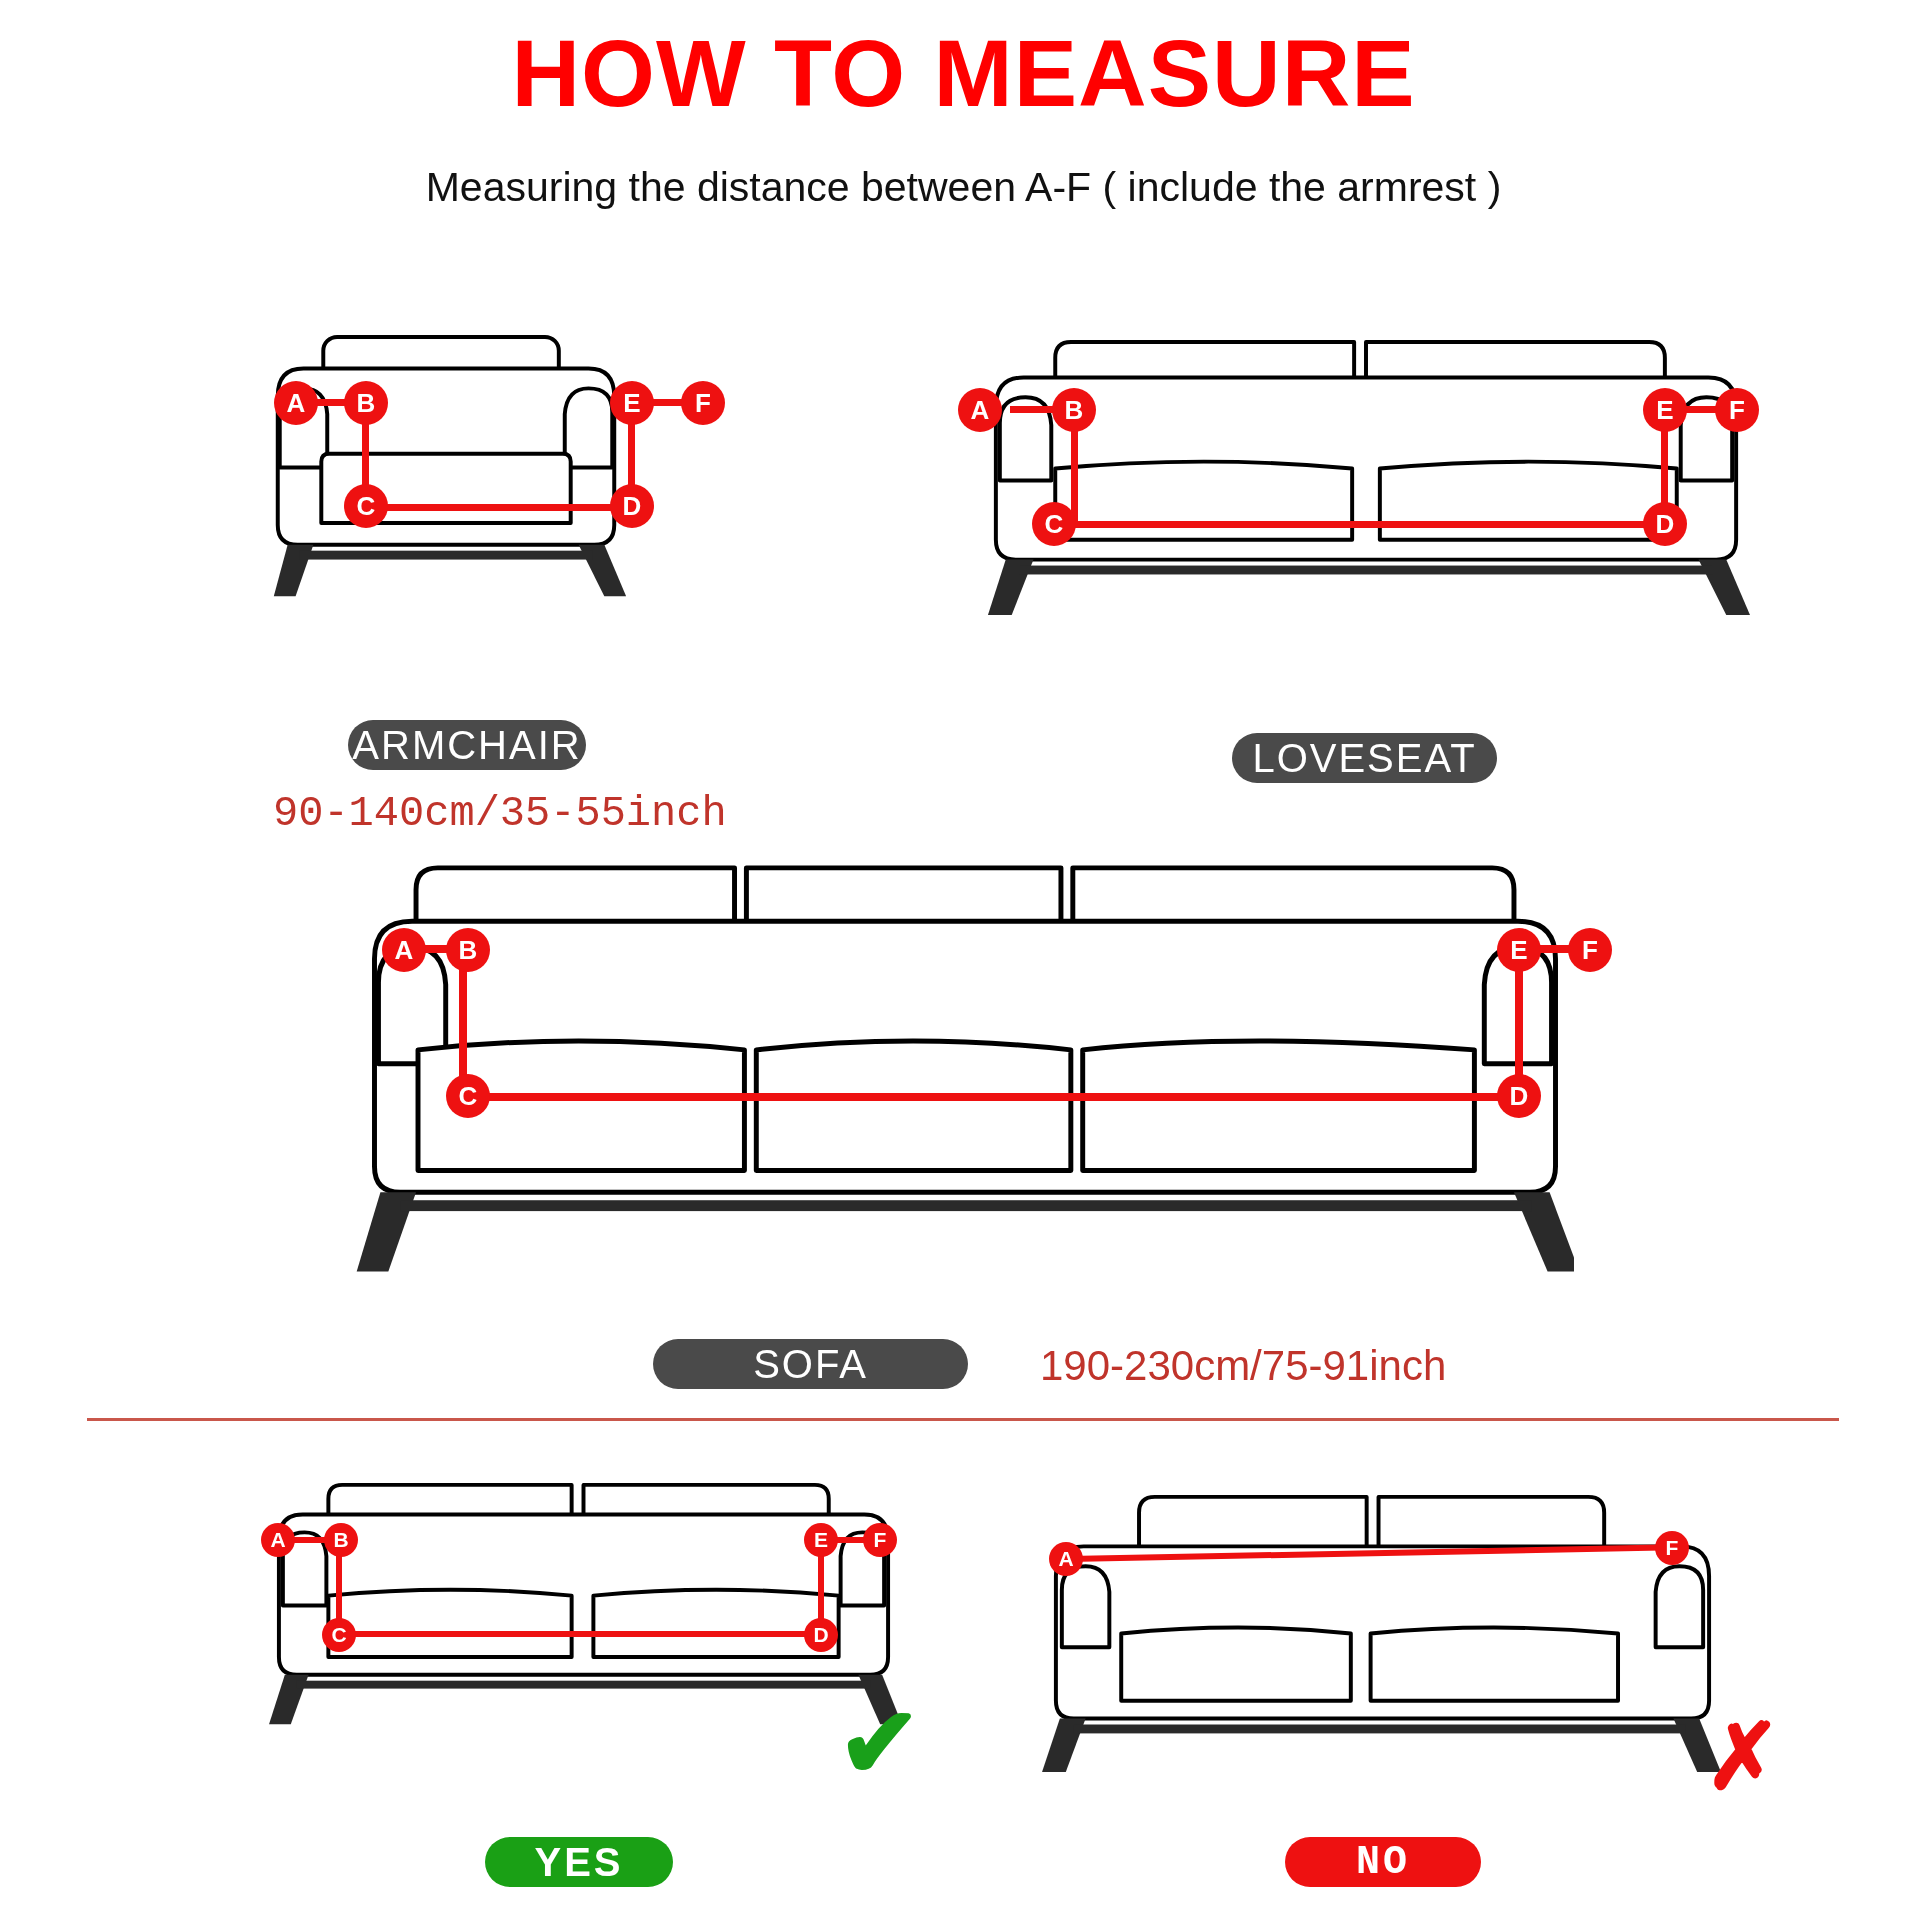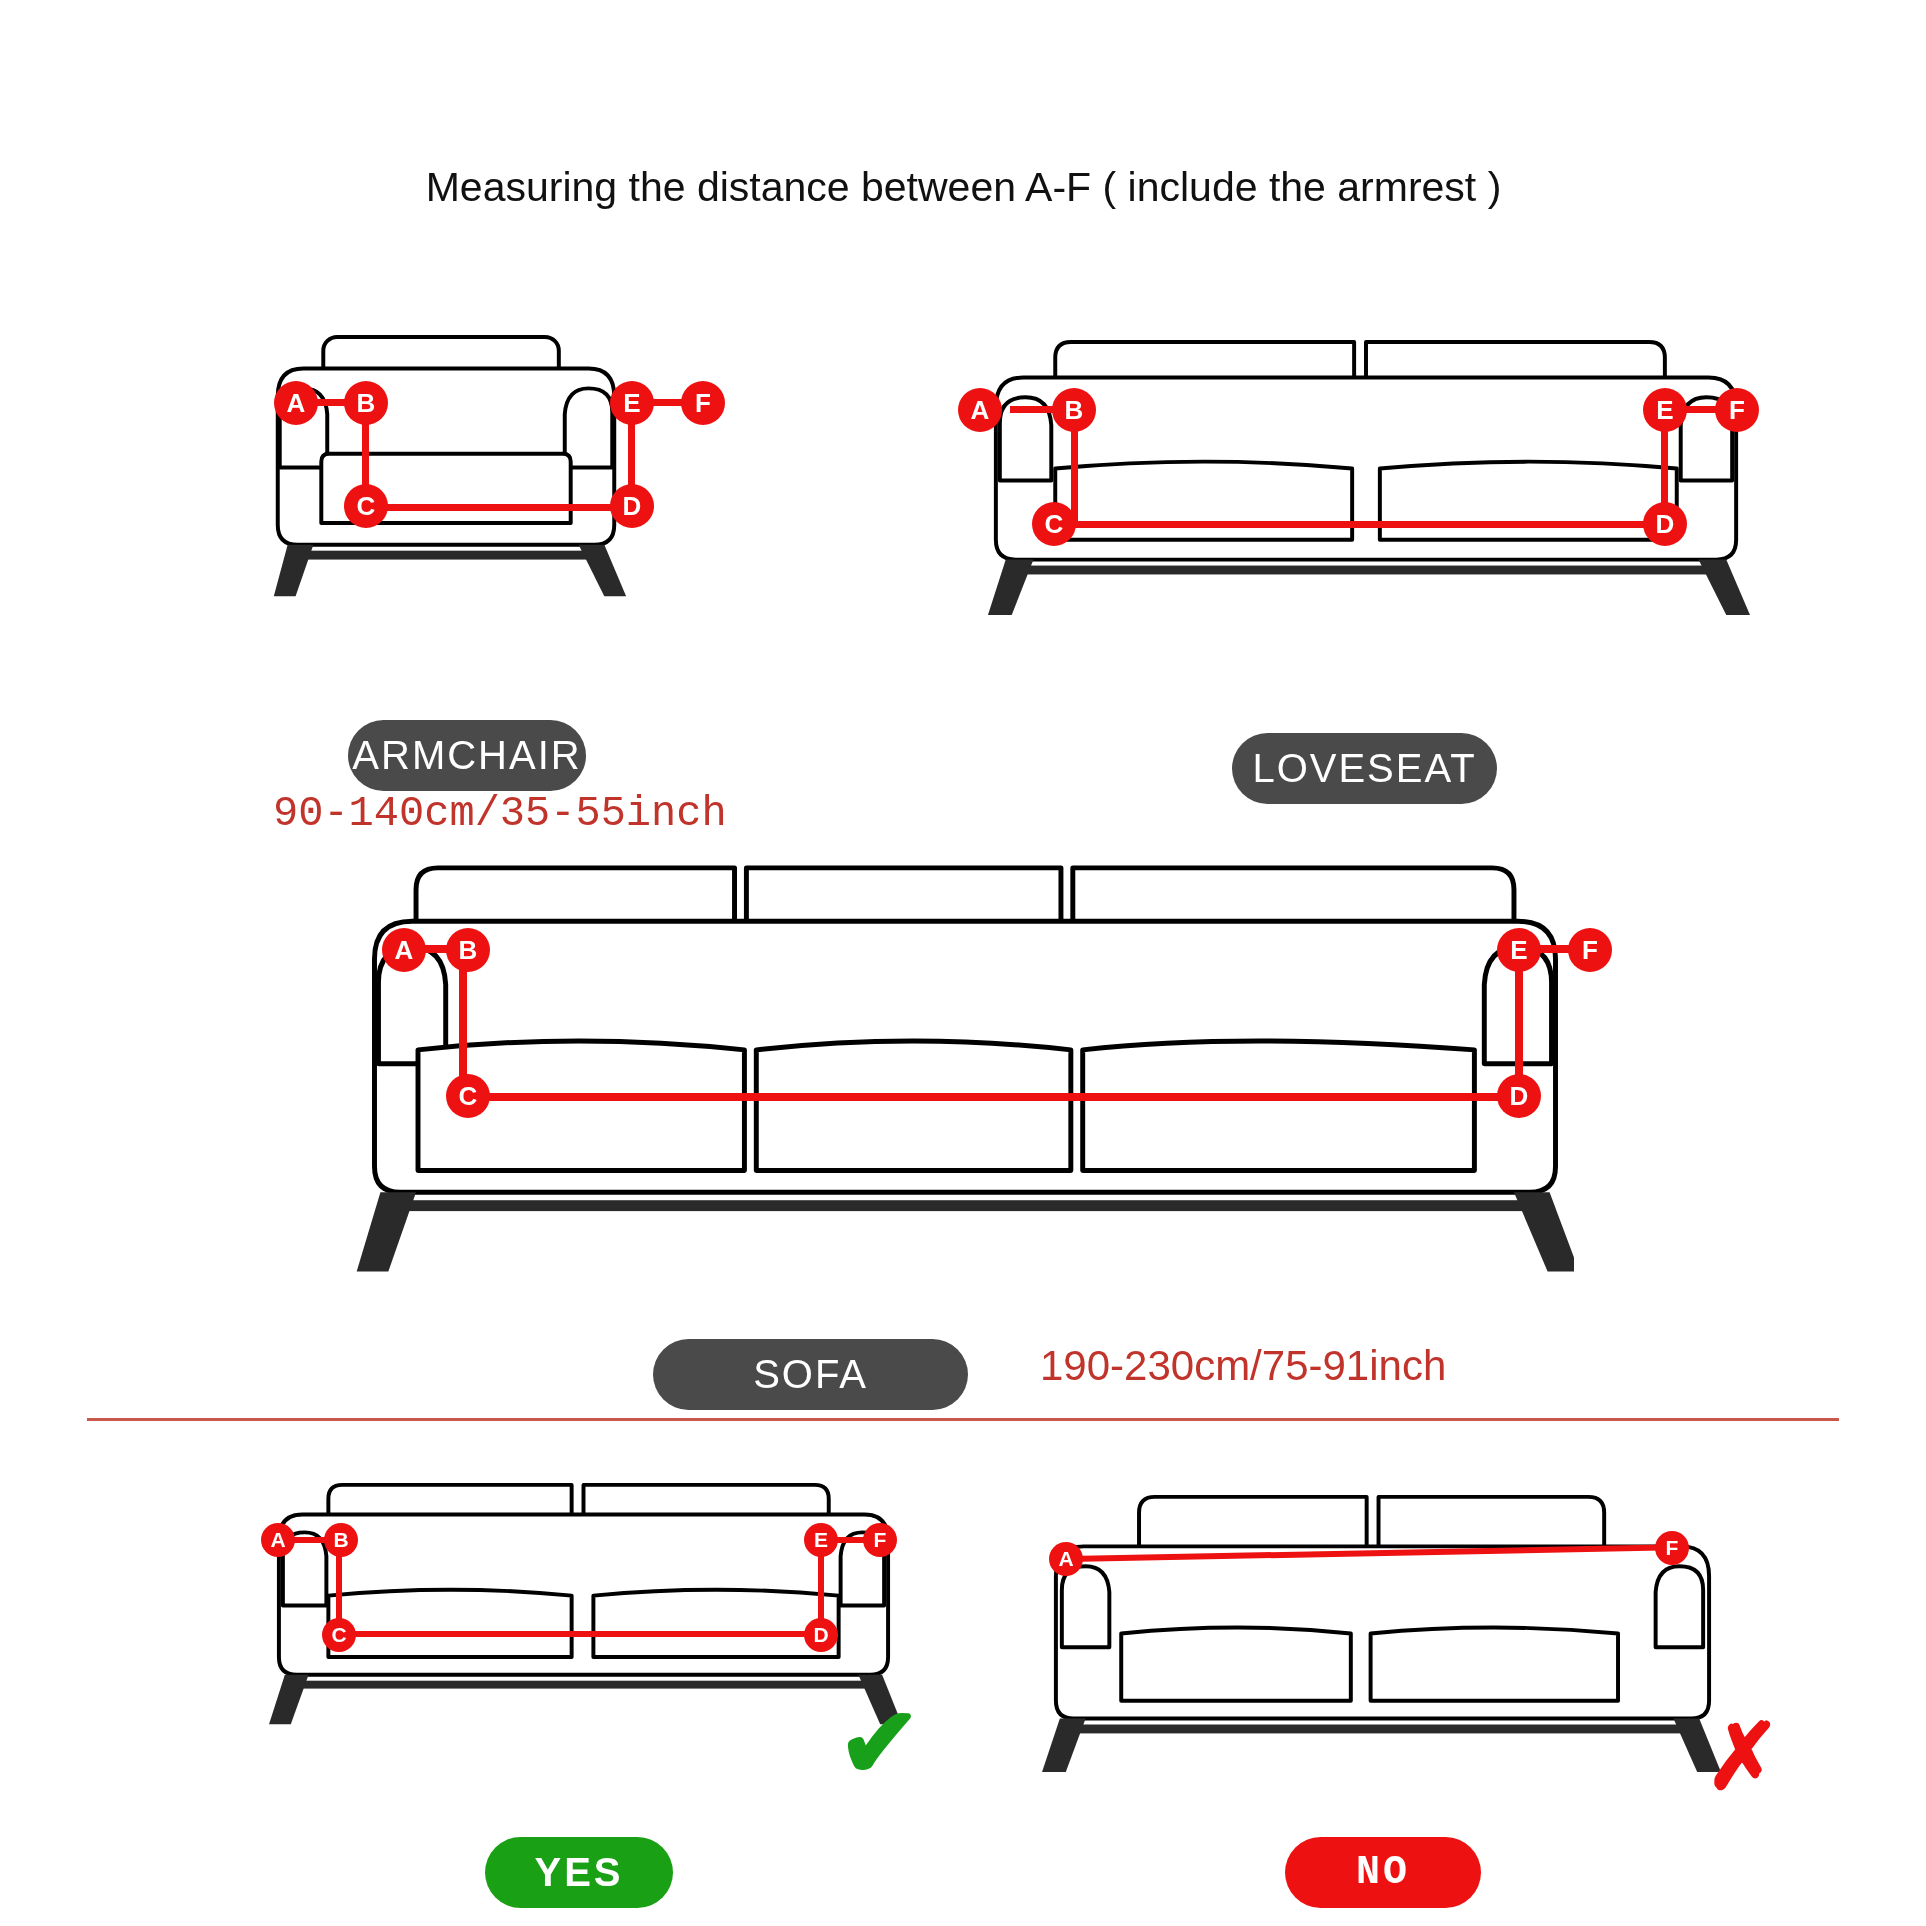--- a/index.html
+++ b/index.html
@@ -52,21 +52,21 @@
     position: absolute;
     display: flex;
     align-items: center;
     justify-content: center;
     border-radius: 40px;
     color: #ffffff;
     font-size: 40px;
     letter-spacing: 2px;
     background: #4a4a4a;
     padding: 0 26px;
-    height: 71px;
+    height: 50px;
     box-sizing: border-box;
     white-space: nowrap;
   }
   .pill.yes { background: #1aa015; font-weight: bold; letter-spacing: 3px; }
   .pill.no  { background: #ee1111; font-weight: bold; letter-spacing: 3px; }
 
   .dim {
     position: absolute;
     color: #c0342b;
     font-size: 42px;
@@ -116,20 +116,21 @@
     font-weight: bold;
     font-size: 99px;
     line-height: 1;
   }
 </style>
 </head>
 <body>
 
 <div class="page">
 
+  <div class="title">HOW TO MEASURE</div>
   <div class="subtitle">
     <div>Measuring the distance between A-F ( include the armrest )</div>
   </div>
 
   <div class="block" style="left:238px; top:327px; width:416px; height:287px;">
     <svg width="416" height="287" viewBox="0 0 420 290">
       <g fill="#ffffff" stroke="#000000" stroke-width="4" stroke-linejoin="round">
 
         <path d="M100 10 h210 a14 14 0 0 1 14 14 v88 h-238 v-88 a14 14 0 0 1 14 -14 z"></path>
 

